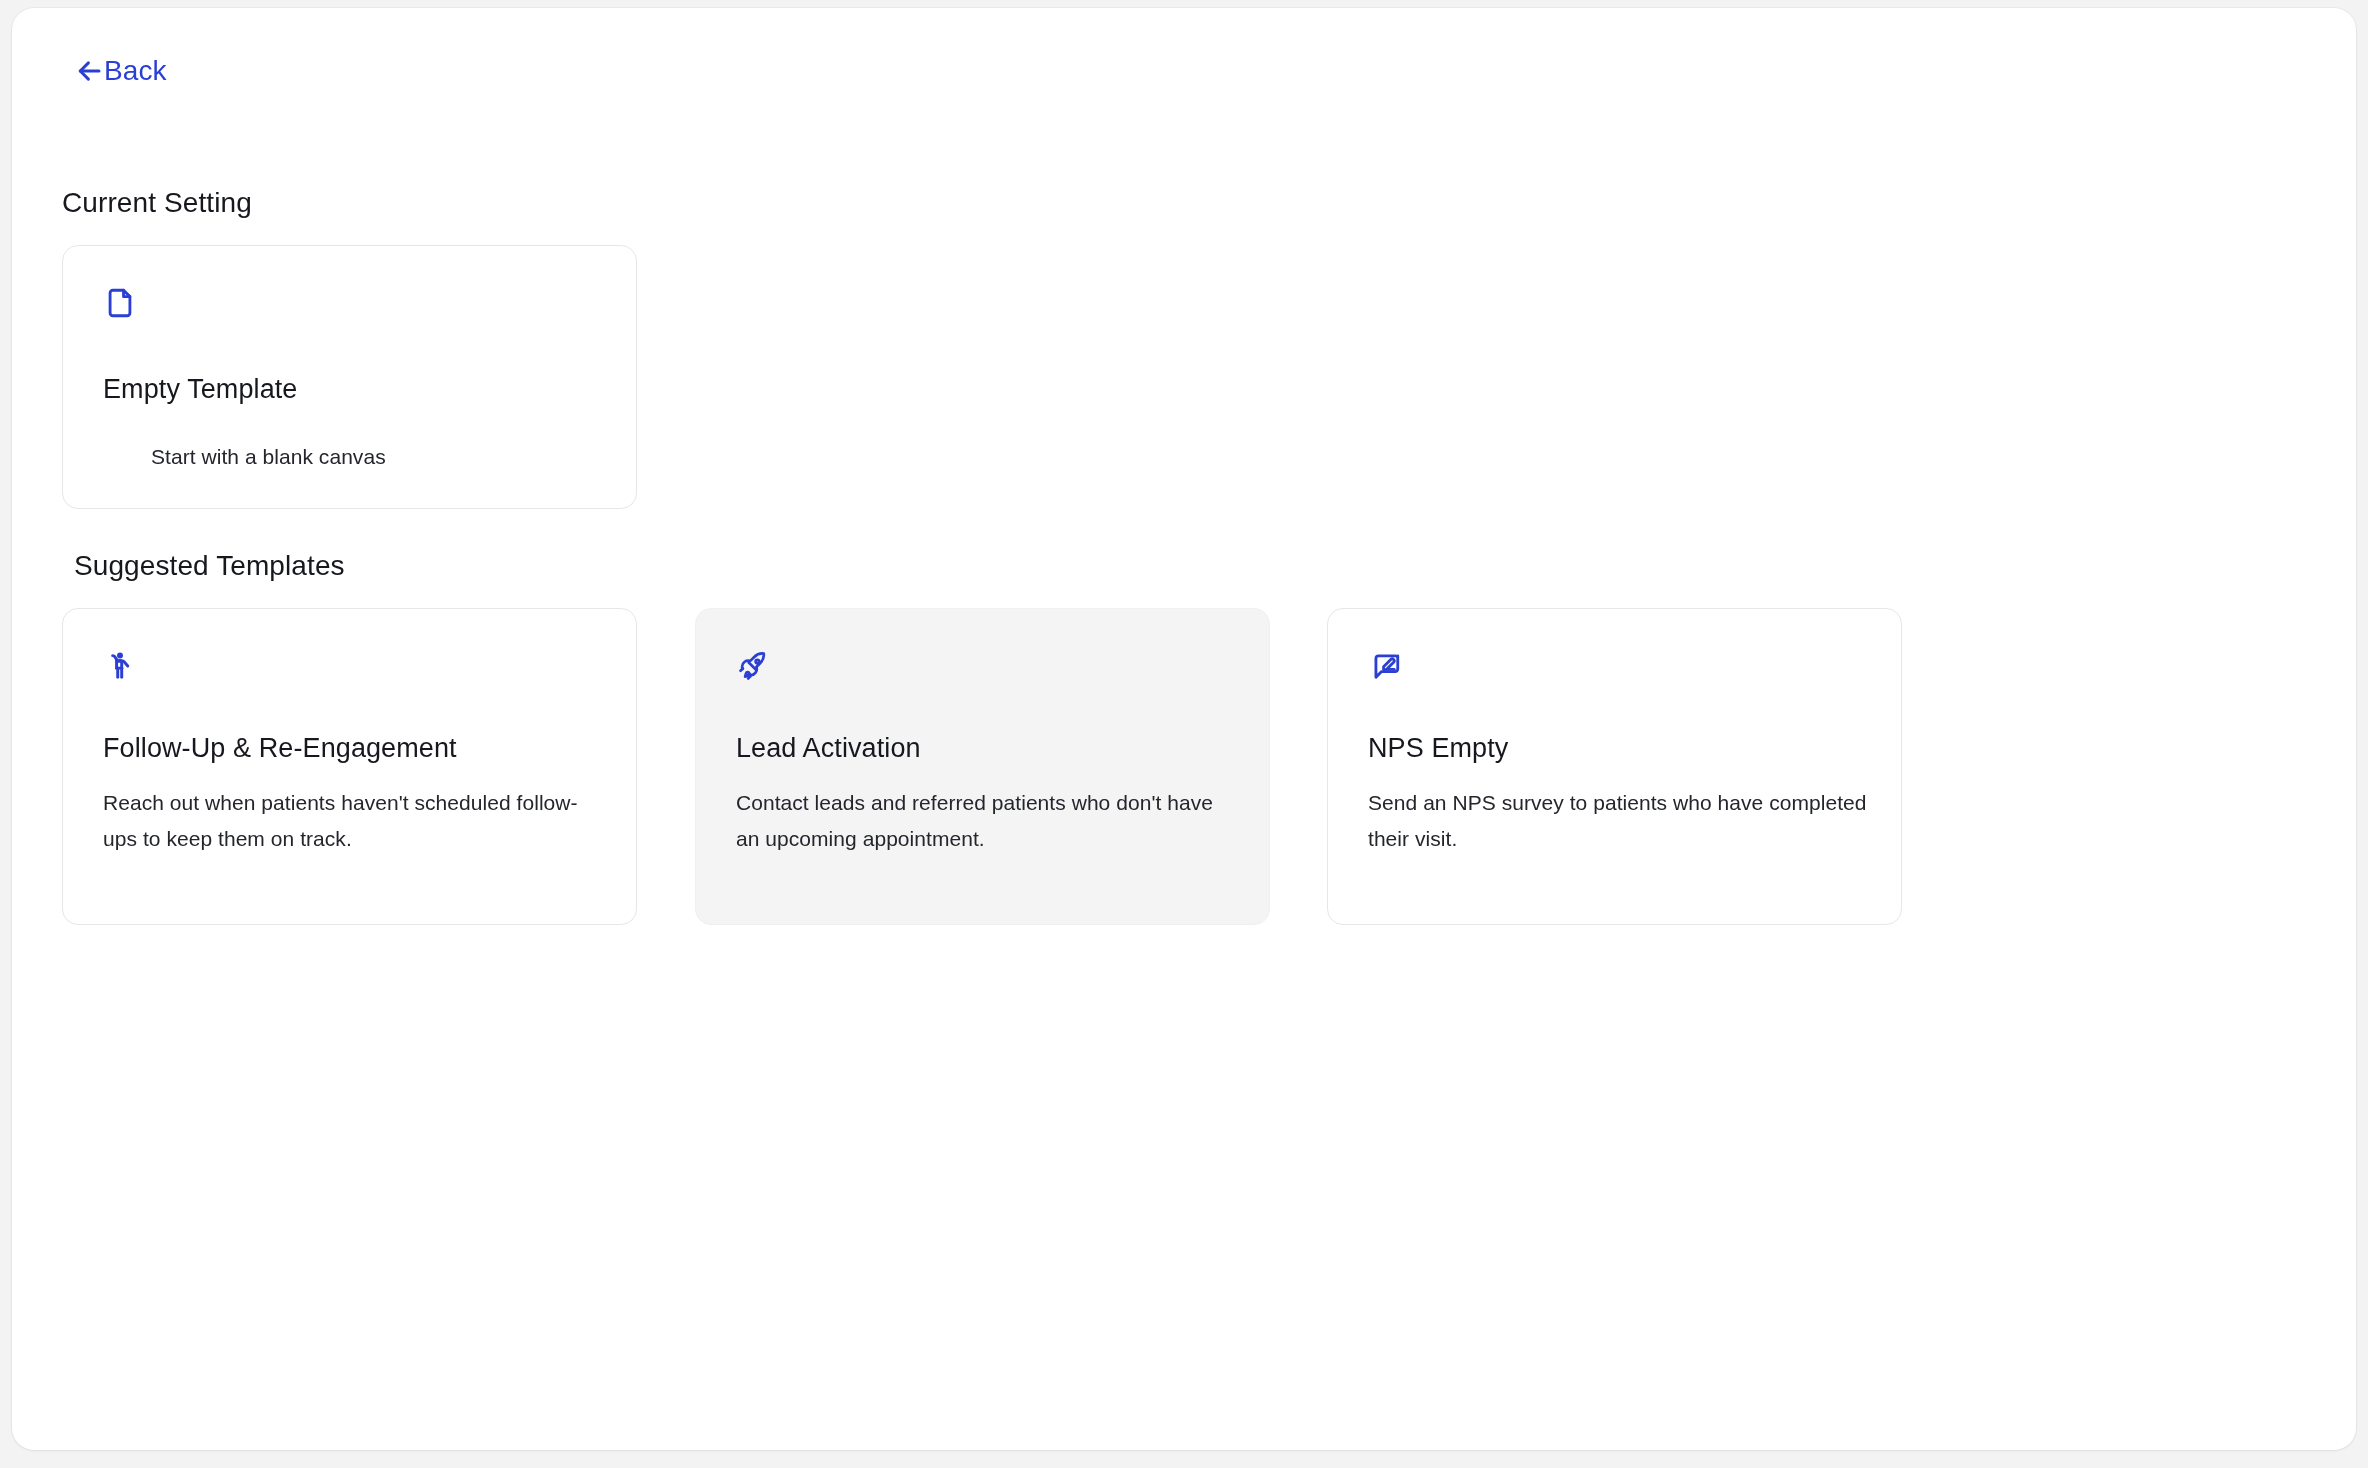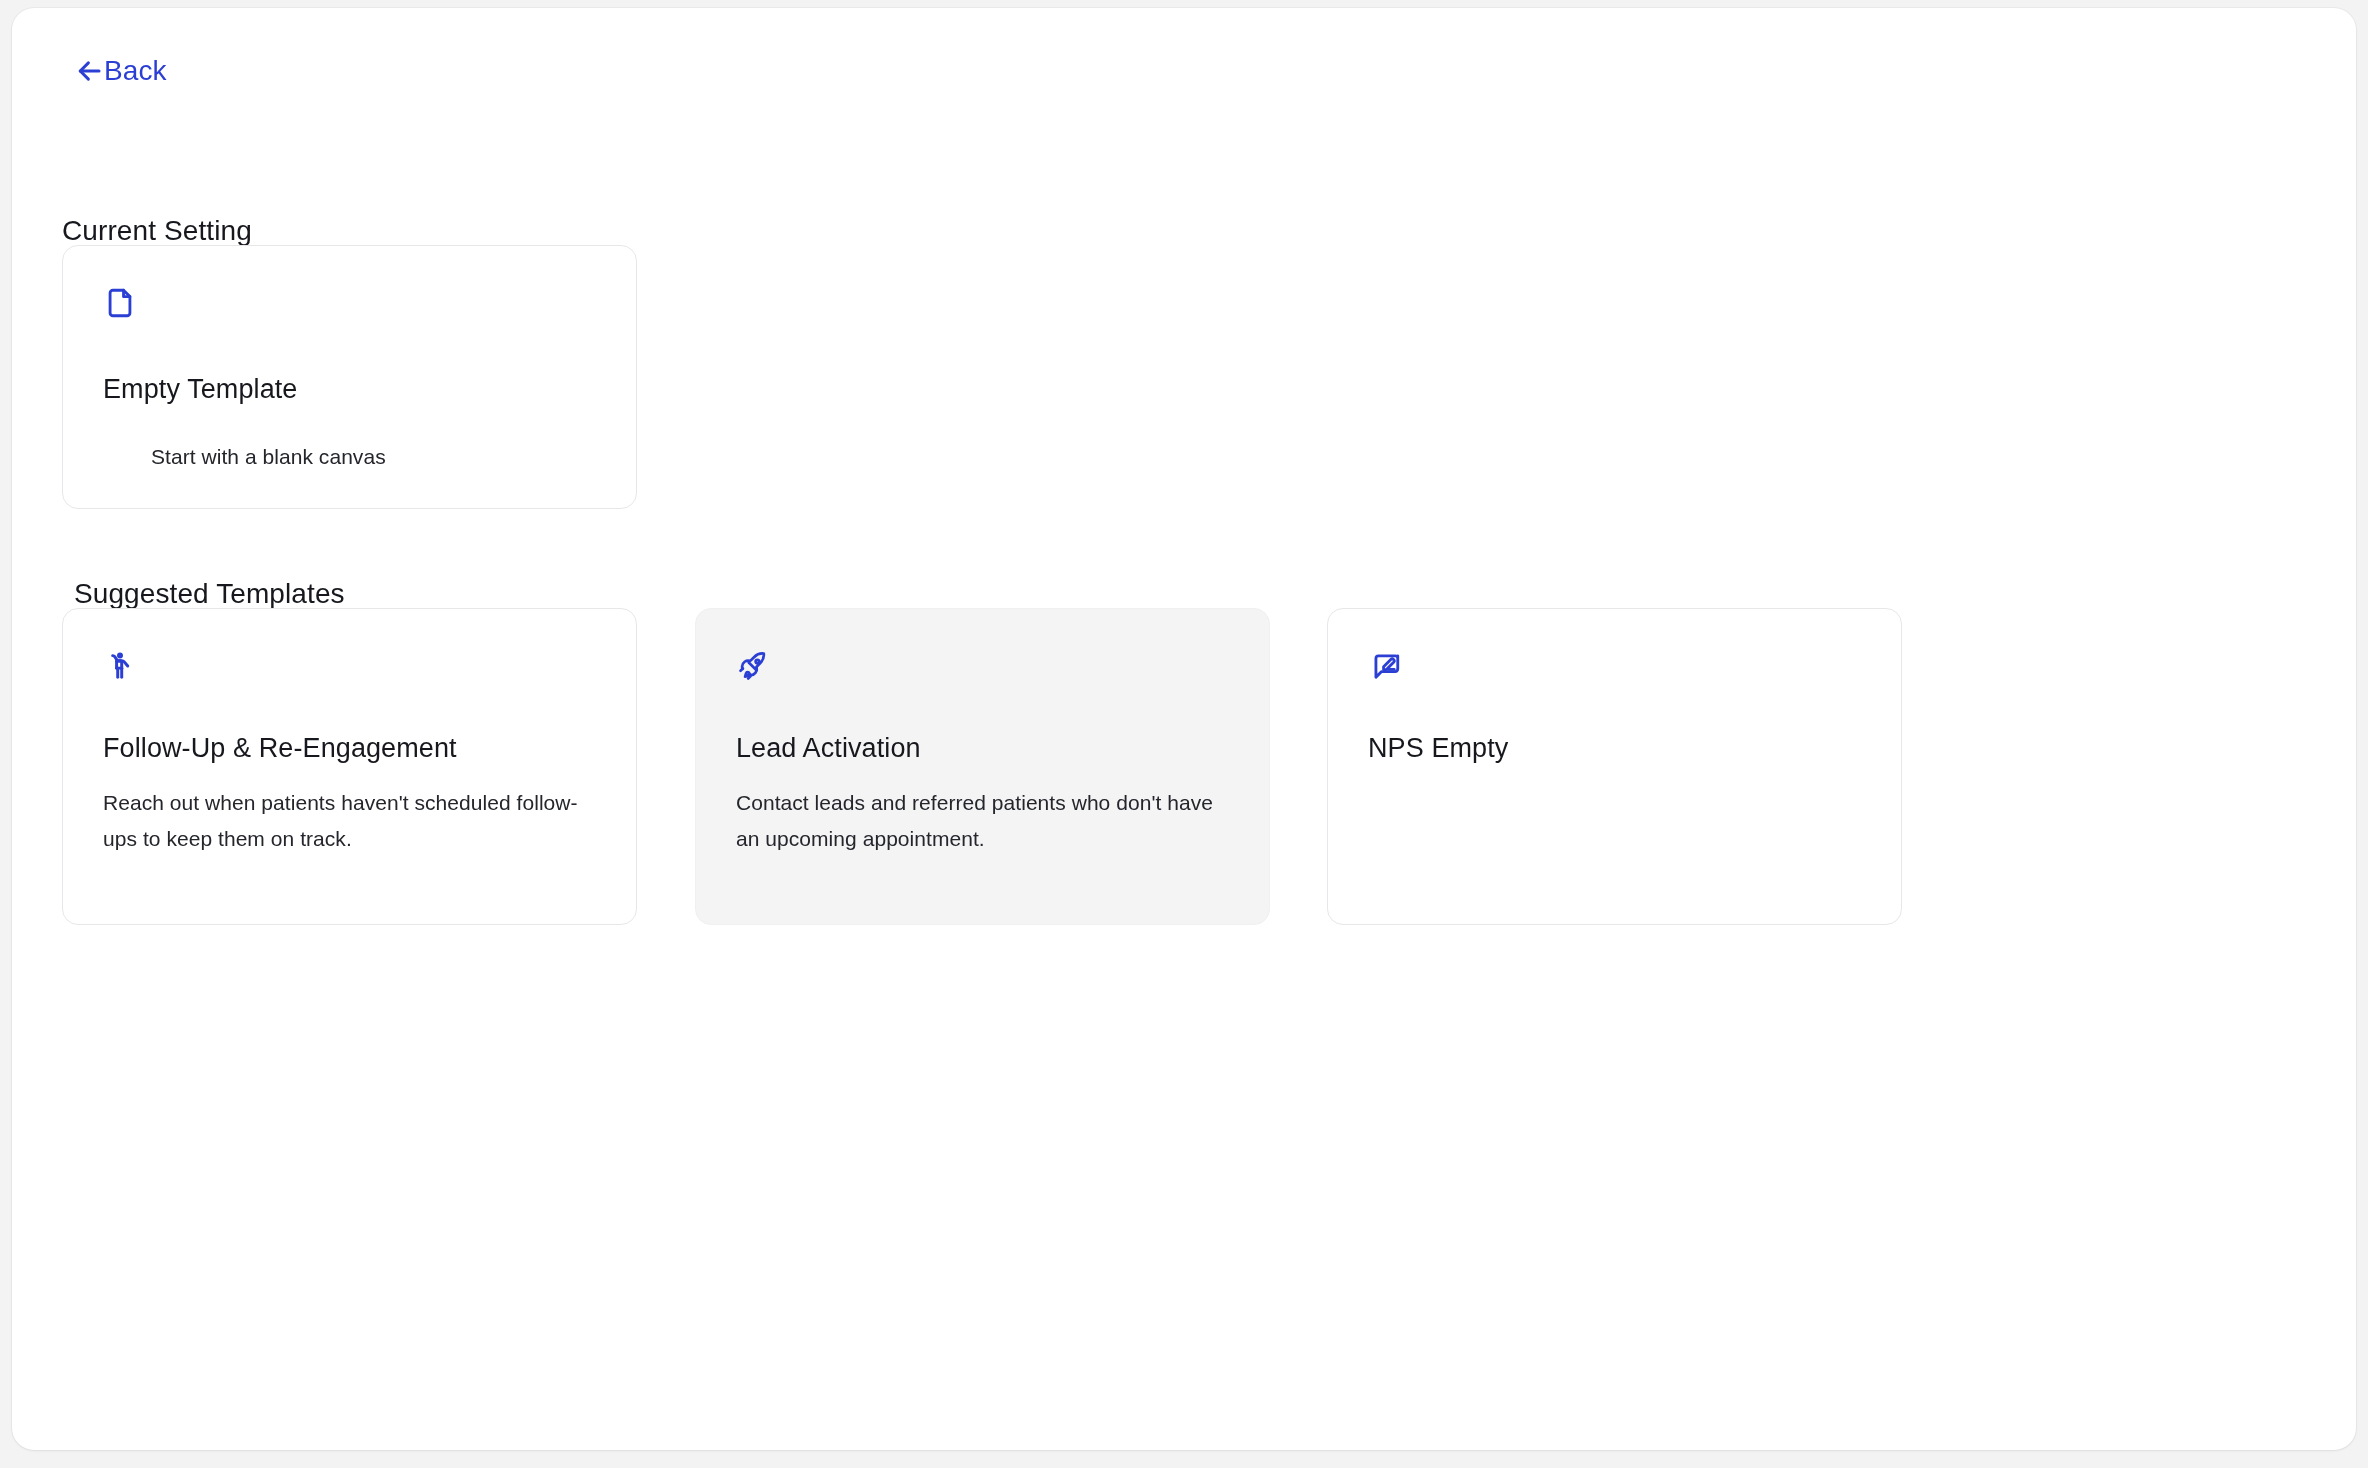--- a/index.html
+++ b/index.html
@@ -45,21 +45,20 @@
   }
 
   
   .section-title {
     position: absolute;
     font-size: 28px;
     line-height: 34px;
     color: #16181d;
     letter-spacing: 0.1px;
     font-weight: 400;
-    margin-top: 28px;
   }
   #current-setting-title { left: 50px; top: 178px; }
   #suggested-title      { left: 62px; top: 541px; }
 
   
   .card {
     position: absolute;
     background: #ffffff;
     border: 1px solid #e7e7e9;
     border-radius: 16px;
@@ -177,15 +176,16 @@
 
   <div class="card suggested-card" id="card-nps-survey">
     <span class="card-icon">
       <svg viewBox="0 0 24 24" fill="none" stroke="currentColor" stroke-width="2" stroke-linecap="round" stroke-linejoin="round">
         <path d="M21 4.8v9.4a1.8 1.8 0 0 1-1.8 1.8H9.4L5.6 20V6.6a1.8 1.8 0 0 1 1.8-1.8h11.8A1.8 1.8 0 0 1 21 6.6z"></path>
         <path d="M16.1 7.4 11 12.5v2h2l5.1-5.1a1.45 1.45 0 0 0-2.05-2.05z"></path>
         <path d="M14.4 14.4h4.1"></path>
       </svg>
     </span>
     <div class="card-title">NPS Empty</div>
+    <div class="card-desc">Send an NPS survey to patients who have completed their visit.</div>
   </div>
 
 </div>
 
 </body></html>

